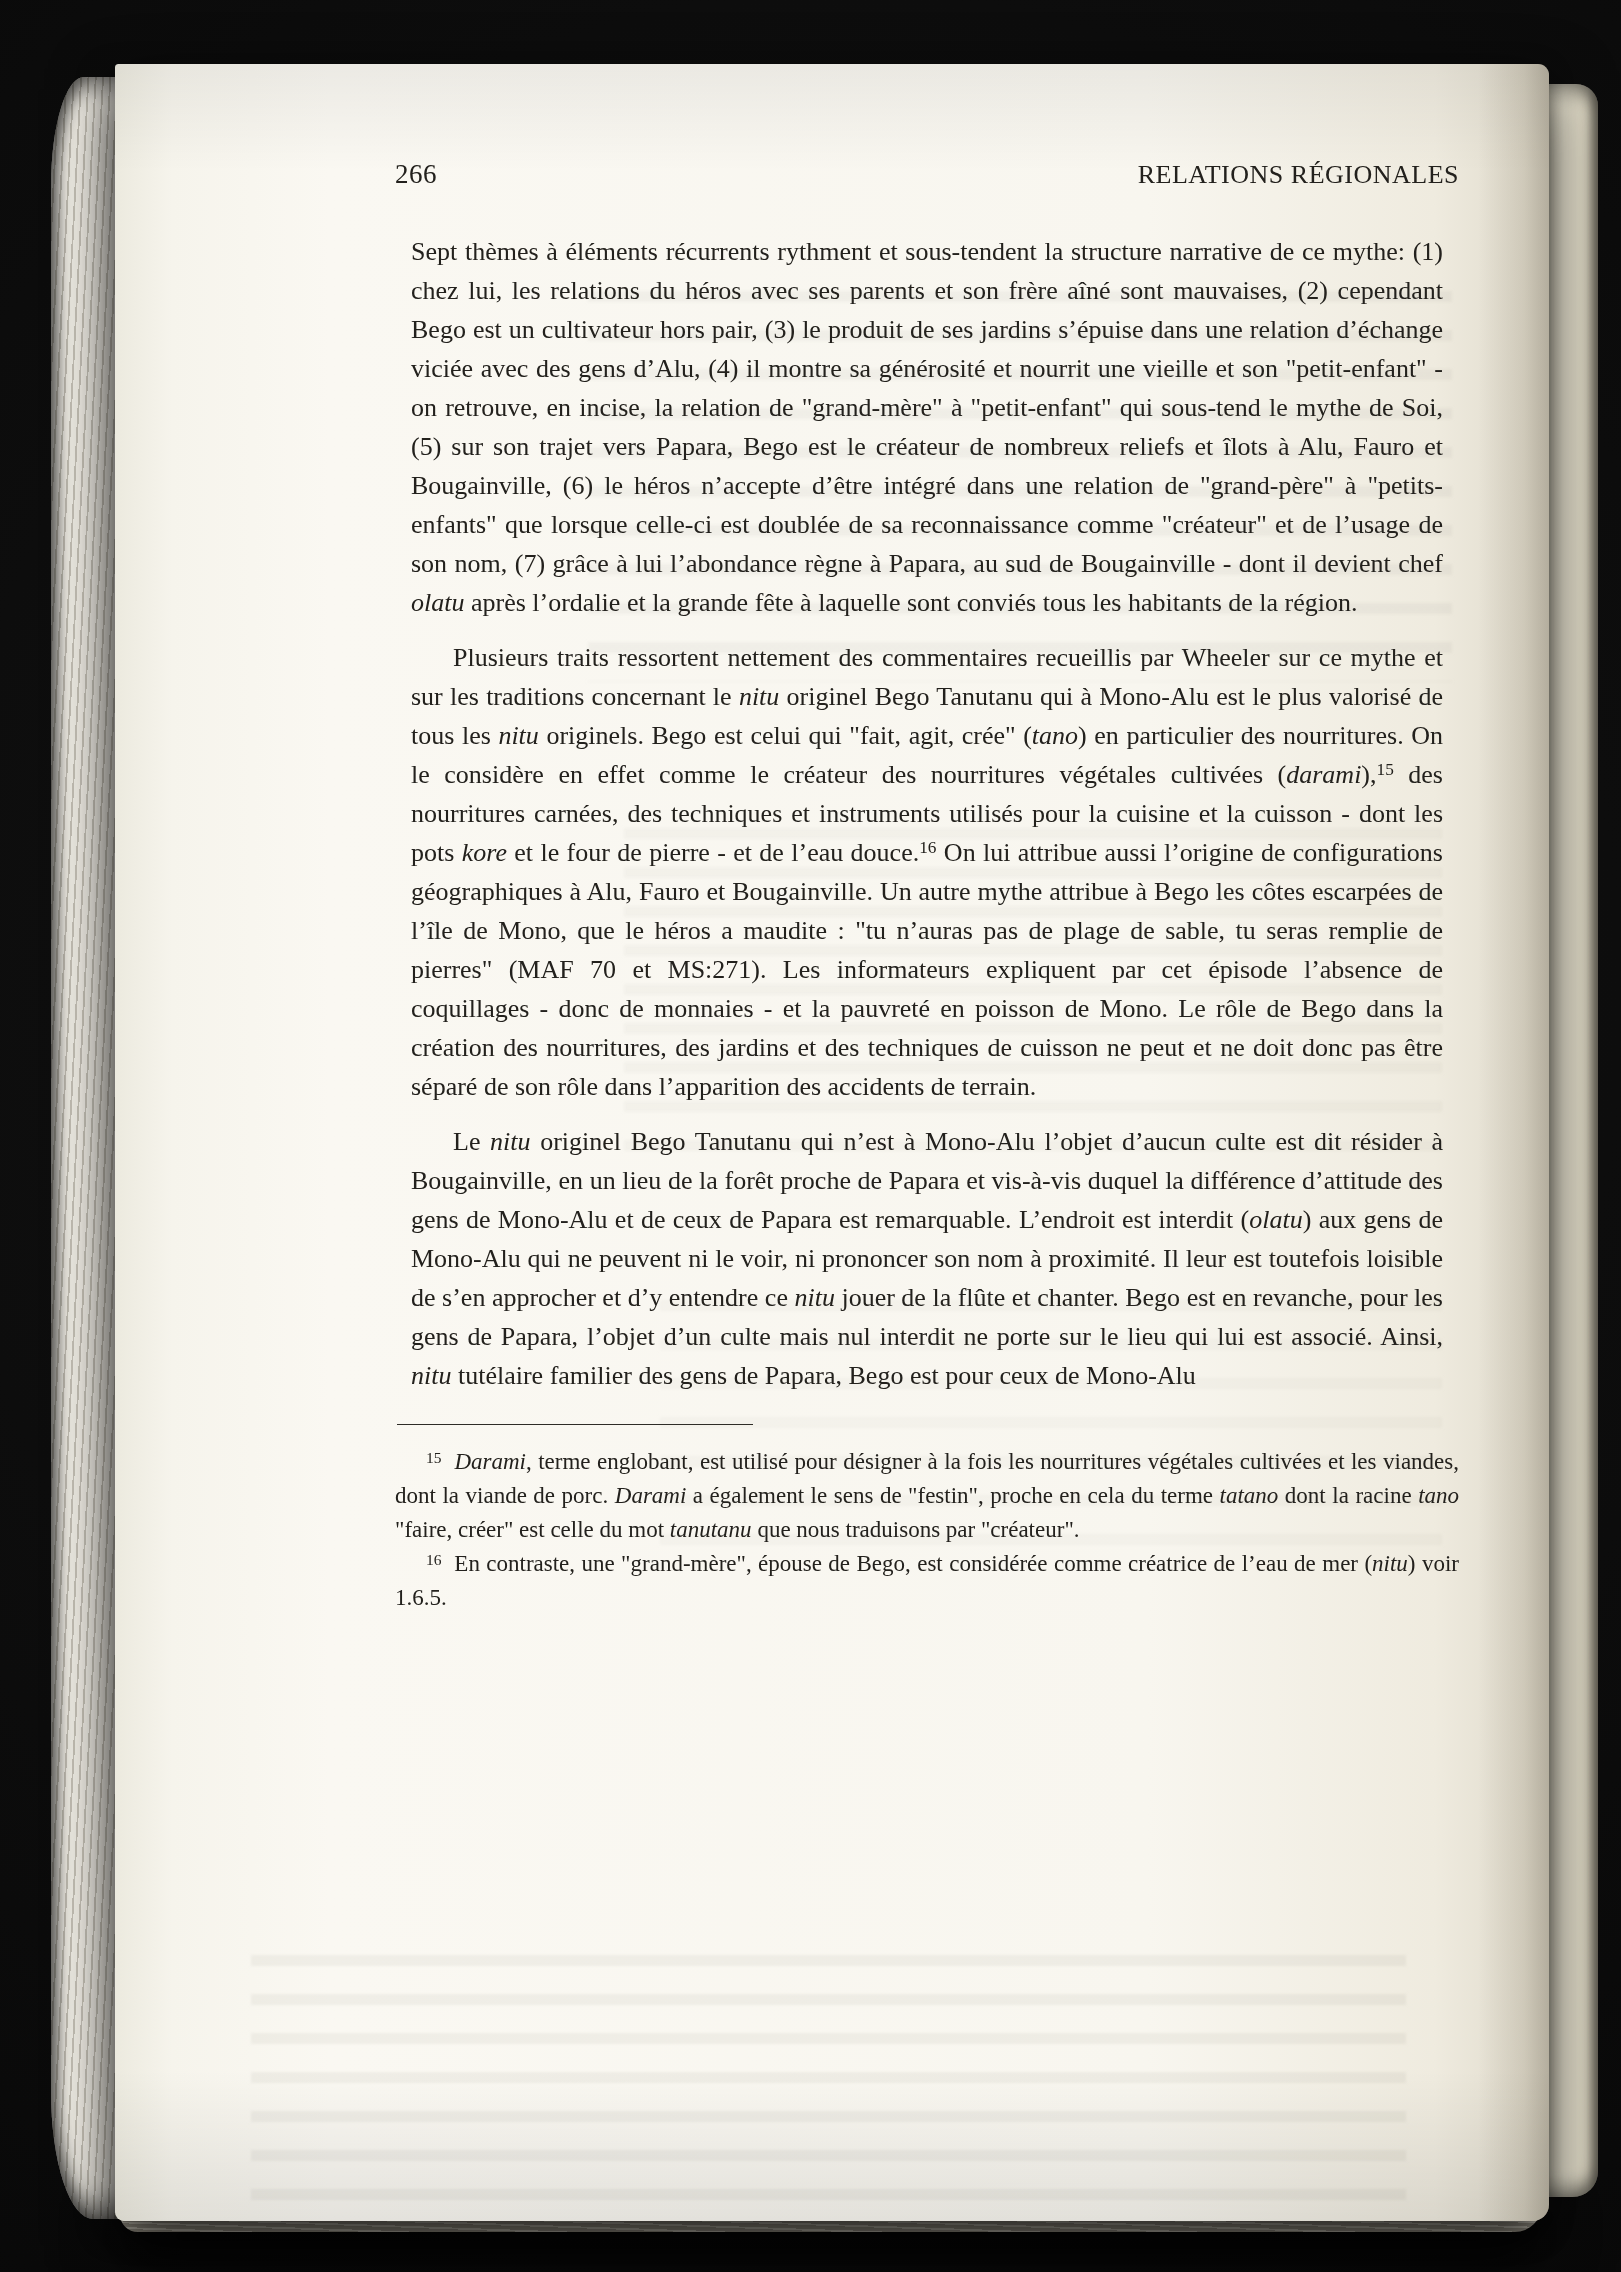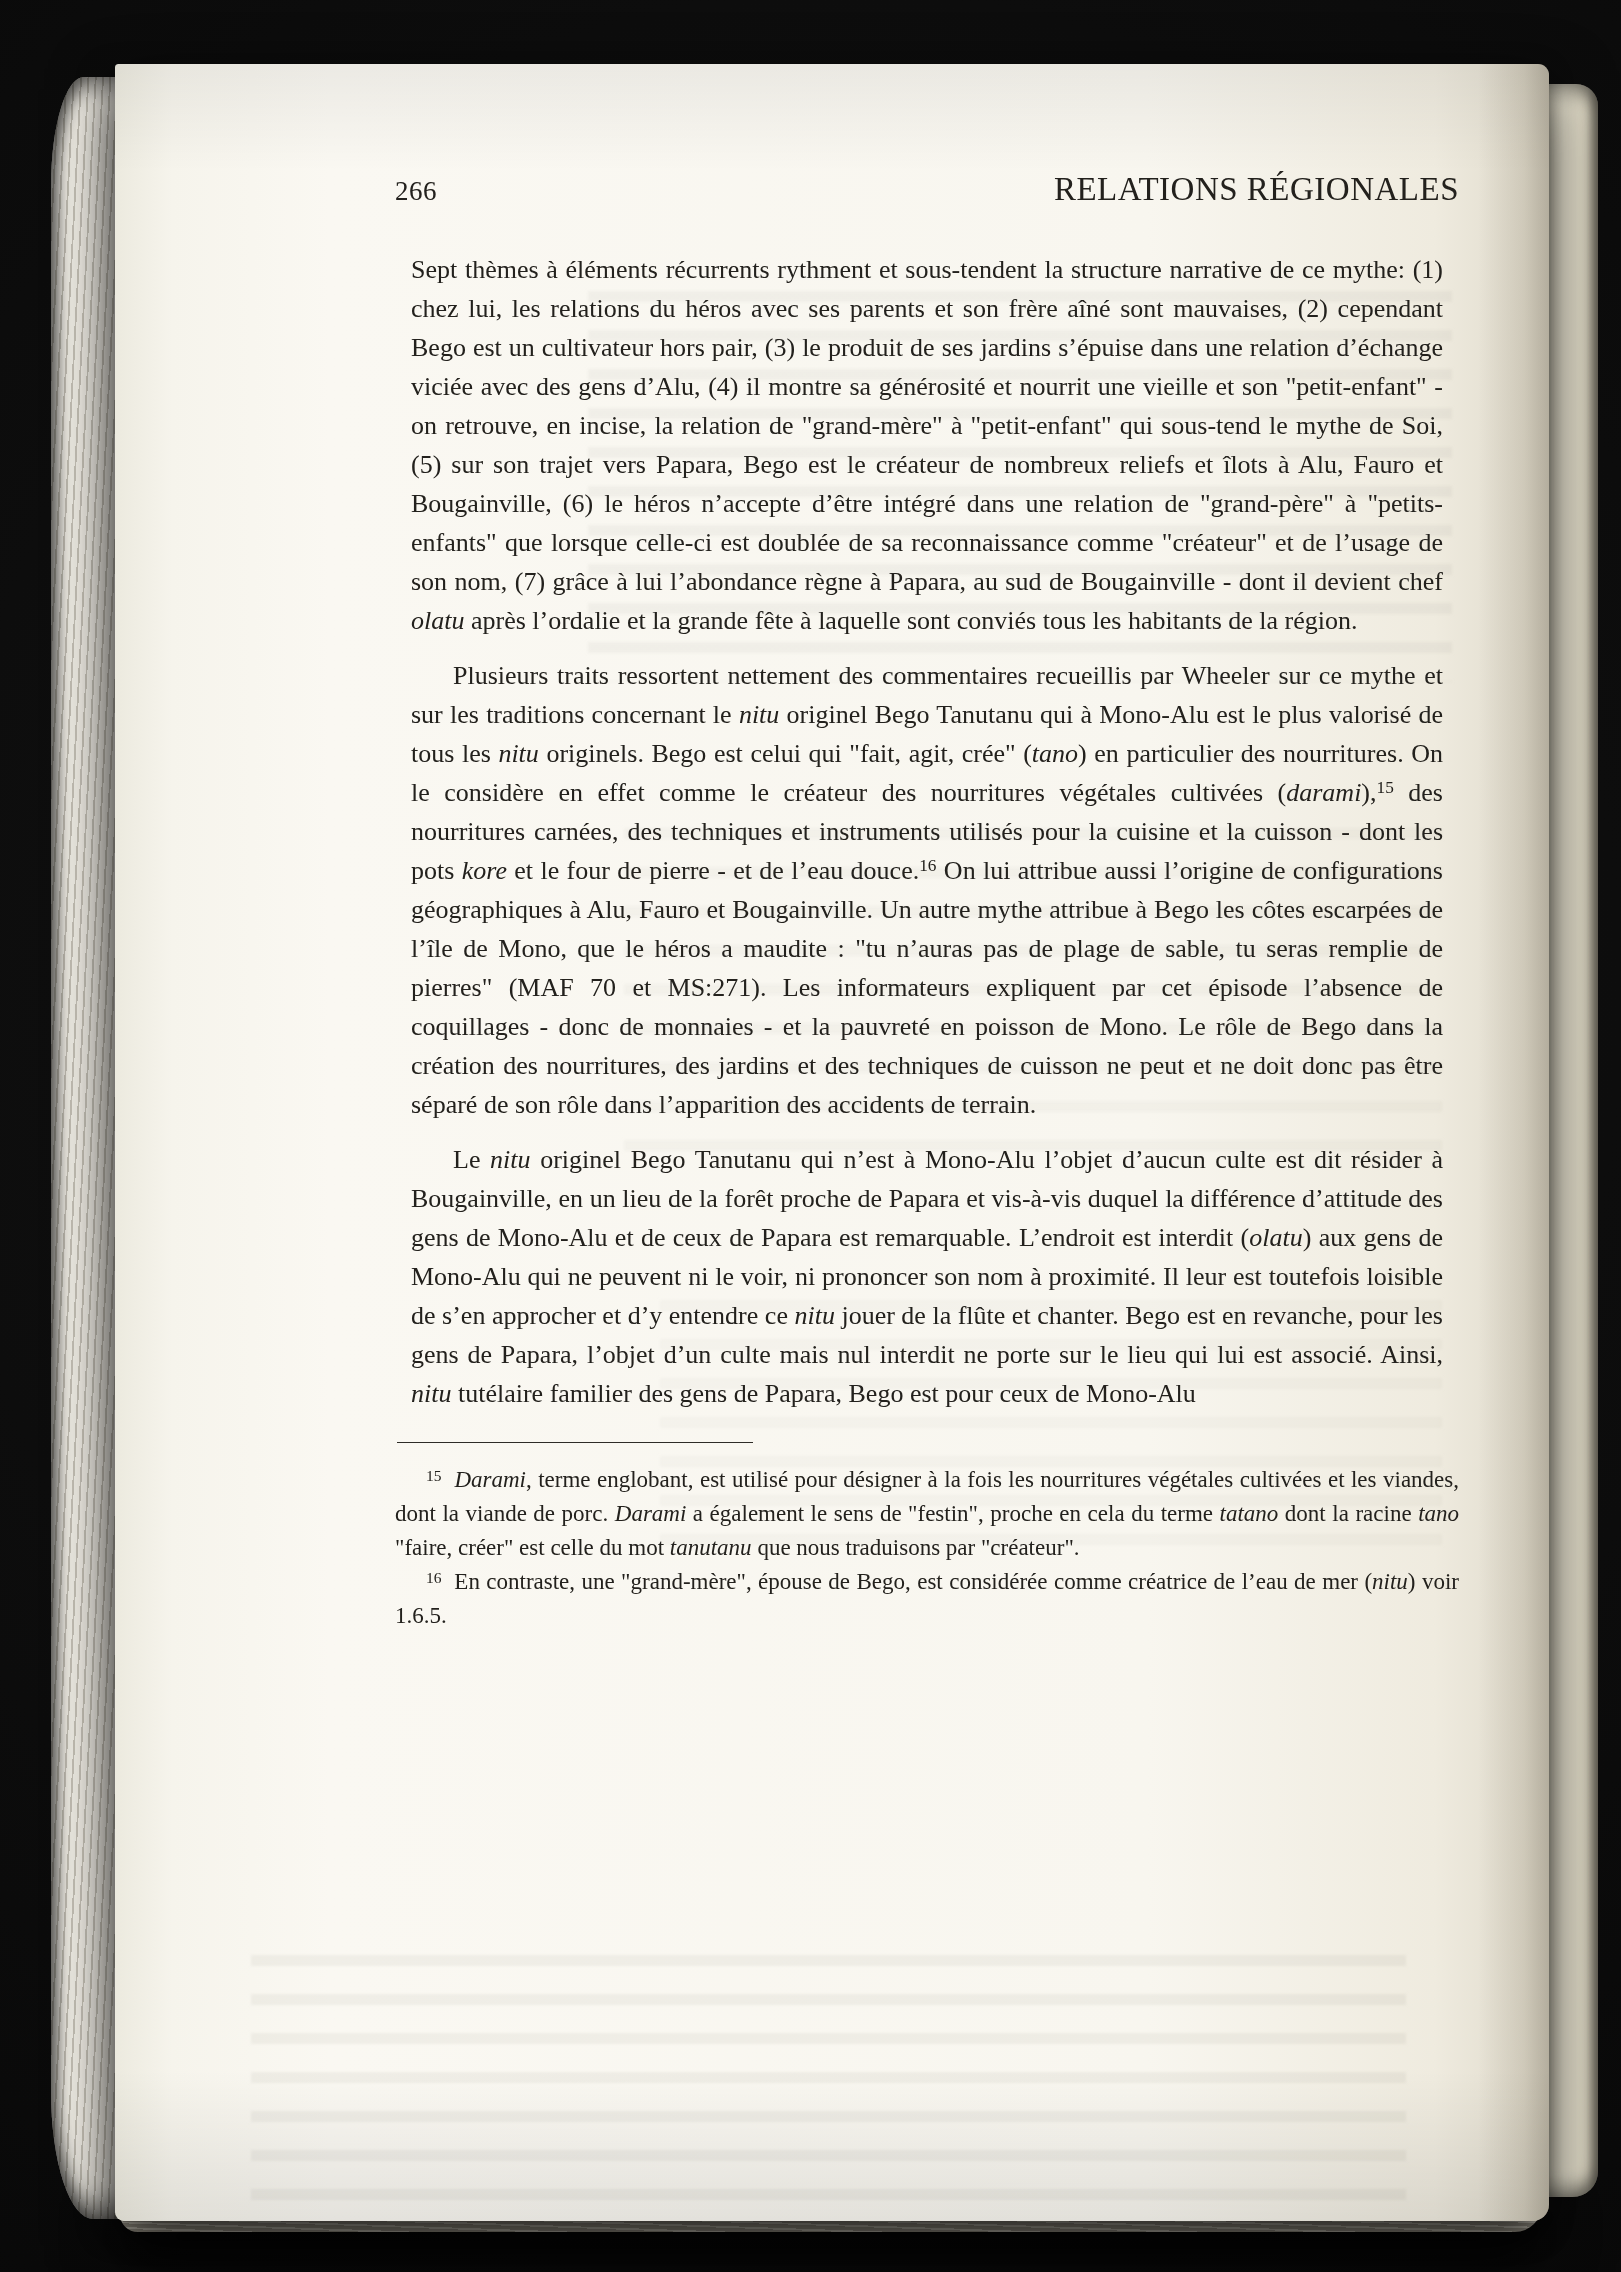--- a/index.html
+++ b/index.html
@@ -43,24 +43,24 @@
     background:linear-gradient(90deg,rgba(0,0,0,0) 0%,rgba(96,84,60,.14) 65%,rgba(62,52,34,.26) 100%);
   }
   .bleed{
     position:absolute;pointer-events:none;mix-blend-mode:multiply;filter:blur(1.8px);
     background:repeating-linear-gradient(180deg,rgba(112,114,106,.5) 0 11px,rgba(0,0,0,0) 11px 39px);
   }
   .bleed-1{left:473px;top:227px;width:864px;height:391px;opacity:.12;}
   .bleed-2{left:509px;top:764px;width:818px;height:345px;opacity:.09;}
   .bleed-3{left:545px;top:1236px;width:782px;height:273px;opacity:.08;}
   .bleed-4{left:136px;top:1891px;width:1155px;height:245px;opacity:.15;}
-  .text-block{position:absolute;left:280px;top:107px;width:1064px;color:#23211d;}
+  .text-block{position:absolute;left:280px;top:95px;width:1064px;color:#23211d;}
   .running-row{display:flex;justify-content:space-between;align-items:baseline;margin-bottom:42px;}
   .page-number{font-size:27px;letter-spacing:0.5px;}
-  .running-head{font-size:33px;letter-spacing:0.5px;}
+  .running-head{font-size:26px;letter-spacing:0.5px;}
   .body-text{font-size:26px;line-height:39px;text-align:justify;}
   .para{margin:16px;}
   .para.indent{text-indent:42px;}
   .body-text sup{font-size:17.3px;line-height:0;vertical-align:8.2px;}
   .fn-rule{width:356px;border-top:1.8px solid #2e2c27;margin:29px 0 20px 1.8px;}
   .footnotes{font-size:23px;line-height:34px;text-align:justify;}
   .footnote{margin:0;text-indent:31px;}
   .footnote sup{font-size:15.5px;line-height:0;vertical-align:6.4px;}
 </style>
 </head>

